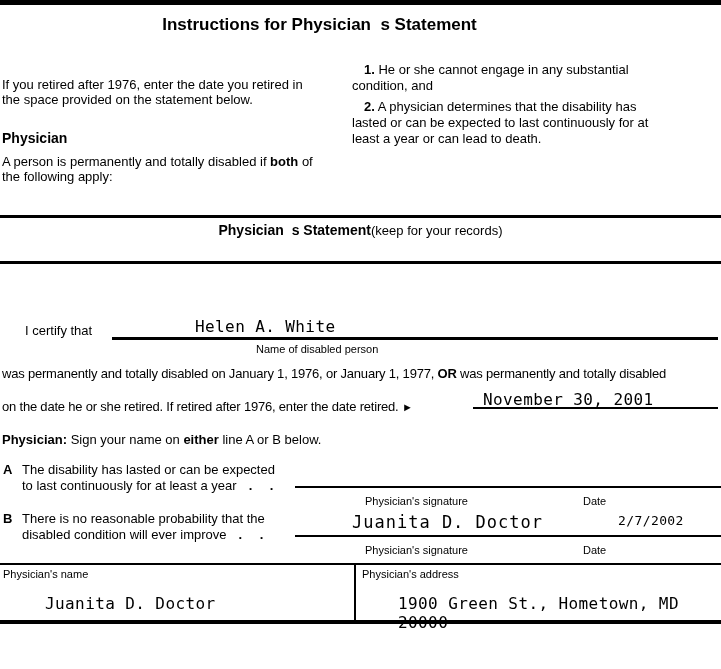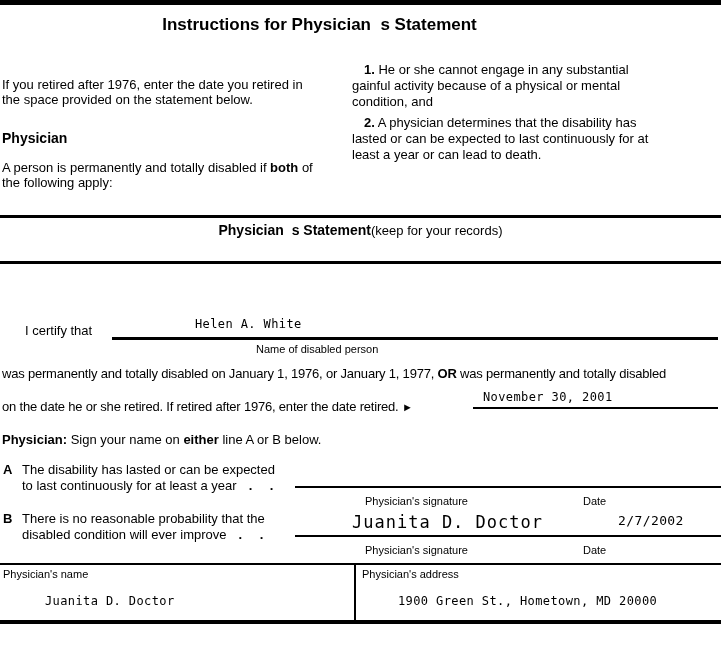--- a/index.html
+++ b/index.html
@@ -8,49 +8,48 @@
     font-family:"Liberation Sans",sans-serif;
     position:relative;overflow:hidden;
   }
   .abs{position:absolute}
   .rule{position:absolute;background:#000}
   .b{font-weight:bold}
   .pre{white-space:pre}
   .nowrap{white-space:nowrap;letter-spacing:-0.2px}
   .body13{font-size:13px;line-height:15px}
   .cap{font-size:11px;line-height:12px}
-  .hw{font-family:"DejaVu Sans Mono",monospace;font-size:12px;letter-spacing:0.4px}
+  .hw{font-family:"DejaVu Sans Mono",monospace;font-size:16px;letter-spacing:0.4px}
   .hw-big{font-family:"DejaVu Sans Mono",monospace;font-size:17px;letter-spacing:1px}
   .heading14{font-size:14px;font-weight:bold}
   .dots{word-spacing:14px;margin-left:12px}
   .lh16{line-height:16px}
 </style>
 </head>
 <body>
 
 <div class="rule" style="left:0;top:0;width:721px;height:5px"></div>
 
 <div class="abs pre" style="left:0;top:15px;width:639px;text-align:center;font-size:17px;font-weight:bold">Instructions for Physician  s Statement</div>
 
 <div class="abs" style="left:2px;top:57px;width:346px">
   <div class="body13" style="margin-top:20px">
     <div>If you retired after 1976, enter the date you retired in</div>
     <div>the space provided on the statement below.</div>
   </div>
   <div class="heading14" style="margin-top:23px">Physician</div>
-  <div class="body13" style="margin-top:14px">
+  <div class="body13" style="margin-top:8px">
     <div><span>A person is permanently and totally disabled if </span><span class="b">both</span><span> of</span></div>
     <div>the following apply:</div>
   </div>
 </div>
 
 <div class="abs body13 lh16" style="left:352px;top:62px;width:368px">
   <div>
     <div><span style="padding-left:12px"></span><span class="b">1.</span><span> He or she cannot engage in any substantial</span></div>
-    <div>gainful activity because of a physical or mental</div>
     <div>condition, and</div>
   </div>
   <div style="margin-top:5px">
     <div><span style="padding-left:12px"></span><span class="b">2.</span><span> A physician determines that the disability has</span></div>
     <div>lasted or can be expected to last continuously for at</div>
     <div>least a year or can lead to death.</div>
   </div>
 </div>
 
 <div class="rule" style="left:0;top:215px;width:721px;height:3px"></div>

